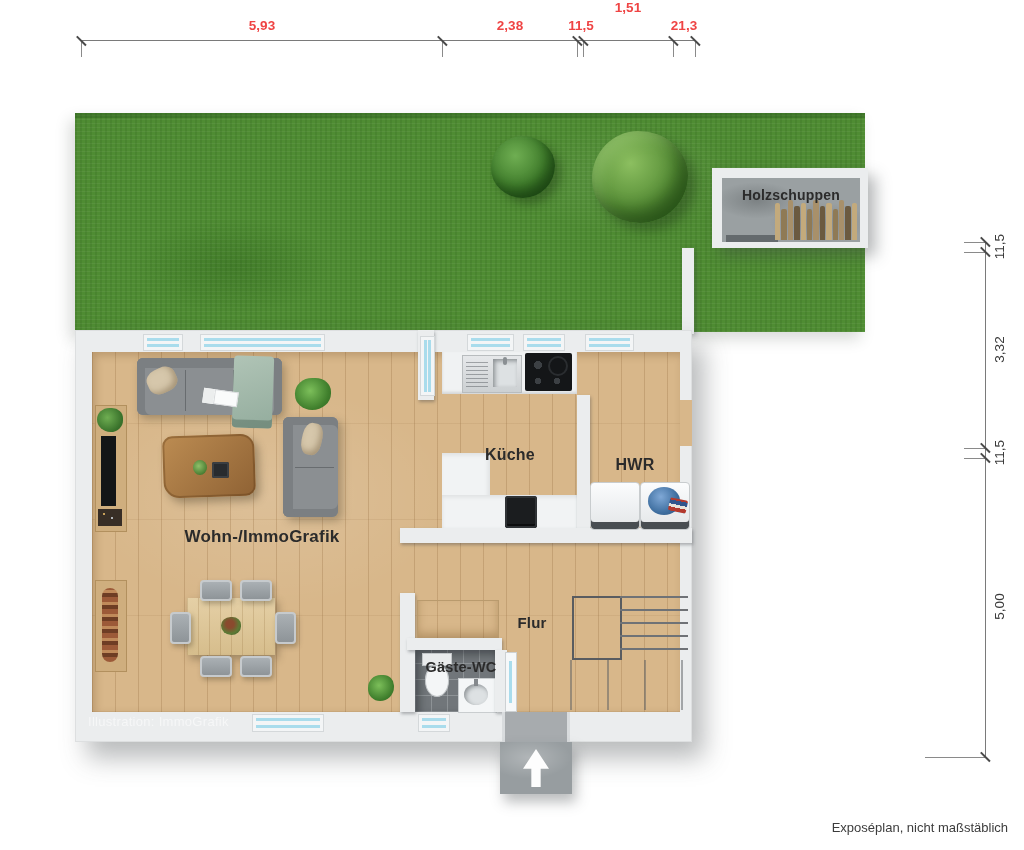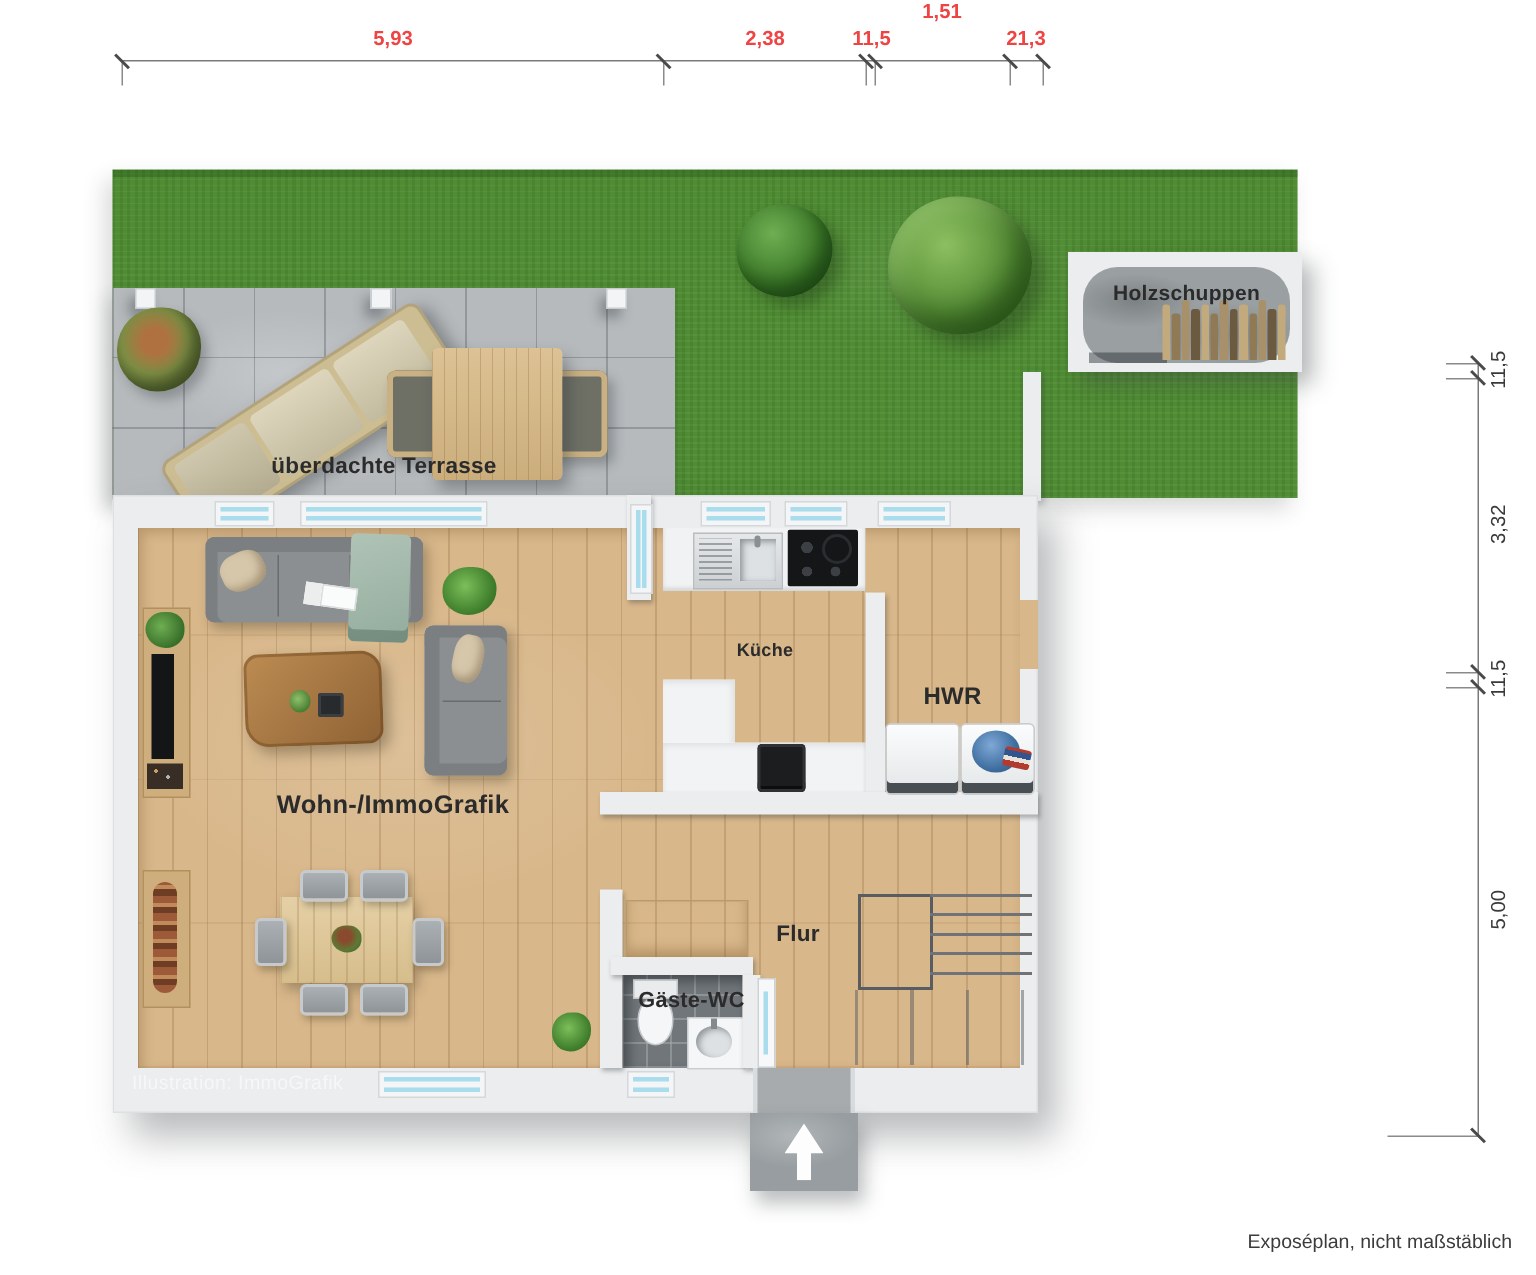--- a/index.html
+++ b/index.html
@@ -62,21 +62,21 @@
                linear-gradient(180deg,#dcc294,#cbae7c);
     box-shadow:4px 6px 10px rgba(40,45,50,.35);}
 
   
   #shed{left:712px;top:168px;width:156px;height:80px;background:var(--wall);
     box-shadow:8px 8px 14px rgba(60,65,70,.35);}
   #shed-floor{left:10px;top:10px;right:8px;bottom:6px;
     background:
       radial-gradient(60px 26px at 25% 35%, rgba(55,60,62,.30), transparent 70%),
       radial-gradient(70px 30px at 70% 70%, rgba(55,60,62,.25), transparent 70%),
-      #9aa0a2; border-radius: 23px;}
+      #9aa0a2;}
   #shed-opening{left:4px;bottom:0px;width:52px;height:7px;background:rgba(35,40,44,.45);}
   #firewood{right:3px;bottom:2px;width:82px;height:40px;display:flex;align-items:flex-end;gap:1px;}
   #firewood i{display:block;flex:1;border-radius:2px 2px 0 0;}
   #firewood i:nth-child(4n+1){height:92%;background:#c3aa7c;}
   #firewood i:nth-child(4n+2){height:78%;background:#8f7a55;}
   #firewood i:nth-child(4n+3){height:100%;background:#a8906a;}
   #firewood i:nth-child(4n+4){height:84%;background:#6b5a40;}
 
   #garden-wall{left:682px;top:248px;width:12px;height:86px;background:var(--wall);
     box-shadow:2px 2px 5px rgba(60,65,70,.3);}
@@ -281,35 +281,20 @@
     <div class="dim-lbl-v" style="left:967px;top:342px">3,32</div>
     <div class="dim-lbl-v" style="left:967px;top:445px">11,5</div>
     <div class="dim-lbl-v" style="left:967px;top:599px">5,00</div>
   </div>
 
   <div class="abs" id="lawn">
     <div class="abs tree" id="tree-small"></div>
     <div class="abs tree" id="tree-big"></div>
   </div>
 
-  <div class="abs" id="terrace">
-    <div class="abs post" style="left:15px;top:0"></div>
-    <div class="abs post" style="left:172px;top:0"></div>
-    <div class="abs post" style="left:329px;top:0"></div>
-    <div class="abs" id="bush"></div>
-    <div class="abs" id="lounger">
-      <span class="seg s1"></span>
-      <span class="seg s2"></span>
-      <span class="seg s3"></span>
-    </div>
-    <div class="abs" id="terr-chair-l"></div>
-    <div class="abs" id="terr-chair-r"></div>
-    <div class="abs" id="terr-table"></div>
-    <div class="lbl" style="left:71px;top:110px;width:220px;font-size:15px">überdachte Terrasse</div>
-  </div>
 
   <div class="abs" id="shed">
     <div class="abs" id="shed-floor">
       <div class="abs" id="shed-opening"></div>
       <div class="abs" id="firewood">
         <i></i>
           <i></i>
           <i></i>
           <i></i>
           <i></i>
@@ -364,21 +349,21 @@
         <span class="basin"></span>
         <span class="tap"></span>
       </div>
       <div id="cooktop">
         <span id="pan"></span>
       </div>
     </div>
     <div class="abs" id="lcounter-a"></div>
     <div class="abs" id="lcounter-b"></div>
     <div class="abs" id="coffeemachine"></div>
-    <div class="lbl" style="left:395px;top:96px;width:80px;font-size:12px">Küche</div>
+    <div class="lbl" style="left:395px;top:116px;width:80px;font-size:16px">Küche</div>
 
     <div class="wall" style="left:502px;top:65px;width:13px;height:135px"></div>
     <div class="wall" style="left:325px;top:198px;width:292px;height:15px"></div>
     <div class="wall" style="left:325px;top:263px;width:15px;height:119px"></div>
     <div class="abs" style="left:605px;top:70px;width:12px;height:46px;background:var(--wood-floor)"></div>
 
     <div class="lbl" style="left:523px;top:126px;width:74px;font-size:16px">HWR</div>
     <div class="appliance" id="washer"></div>
     <div class="appliance" id="dryer">
       <span id="basket"></span>

